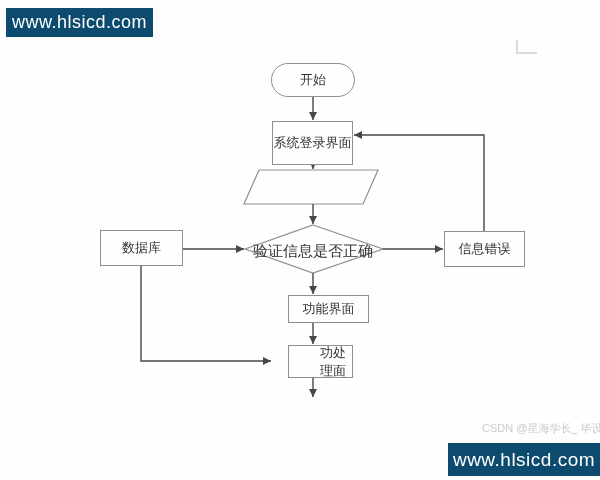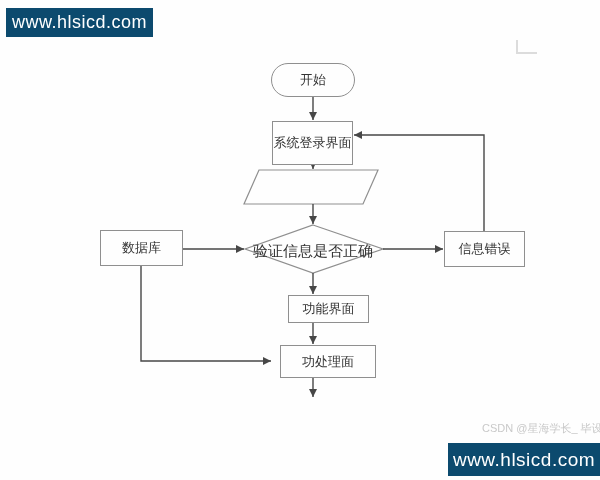--- a/index.html
+++ b/index.html
@@ -54,21 +54,21 @@
   .node.terminator { border-radius: 18px; }
   .node.no-box { background: transparent; border: none; z-index: 3; }
   .node.two-line { flex-direction: column; line-height: 16px; }
   .n-start    { left: 271px; top: 63px;  width: 84px; height: 34px; }
   .n-login    { left: 272px; top: 121px; width: 81px; height: 44px; }
   .n-input    { left: 244px; top: 170px; width: 134px; height: 34px; }
   .n-verify   { left: 246px; top: 242px; width: 134px; height: 18px; font-size: 15px; }
   .n-database { left: 100px; top: 230px; width: 83px; height: 36px; }
   .n-error    { left: 444px; top: 231px; width: 81px; height: 36px; }
   .n-function { left: 272px; top: 295px; width: 81px; height: 28px; margin-left: 16px; }
-  .n-process  { left: 280px; top: 345px; width: 96px; height: 33px; }
+  .n-process  { left: 288px; top: 345px; width: 65px; height: 33px; padding-left: 25px; }
   .n-end      { left: 272px; top: 398px; width: 83px; height: 35px; border-radius: 17px; }
   
   .csdn-watermark {
     position: absolute;
     left: 434px; top: 421px;
     color: #c9c9c9;
     font-size: 11px;
     font-family: "Liberation Sans", "DejaVu Sans", sans-serif;
     white-space: nowrap;
     z-index: 2;

